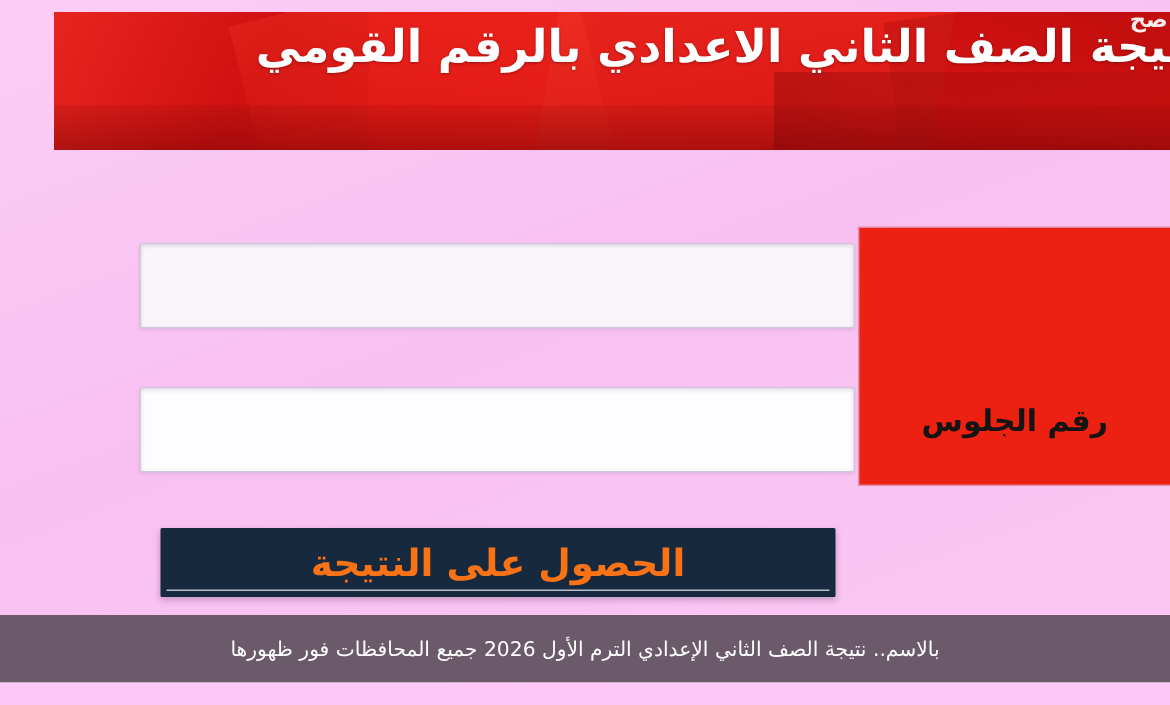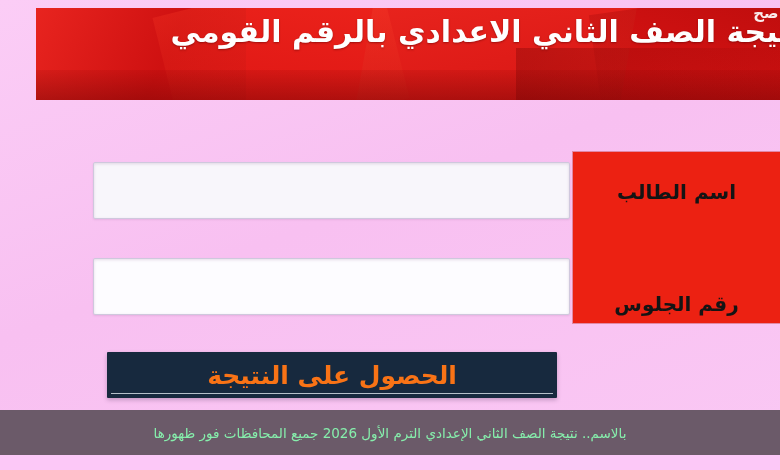--- a/index.html
+++ b/index.html
@@ -117,21 +117,21 @@
     right: 0;
     left: 0;
     text-align: center;
     color: #141414;
     font-size: 20px;
     font-weight: bold;
     direction: rtl;
     white-space: nowrap;
   }
   .label-panel .lbl-name { top: 28px; }
-  .label-panel .lbl-seat { top: 116px; margin-top: 24px; }
+  .label-panel .lbl-seat { top: 116px; }
 
   .field {
     position: absolute;
     left: 93px;
     width: 477px;
     height: 57px;
     background: #fdfcff;
     border: 1px solid #cfc8dd;
     border-radius: 2px;
     box-shadow: 0 1px 3px rgba(120,70,120,.18) inset, 0 1px 2px rgba(130,80,130,.14);
@@ -182,21 +182,21 @@
     left: 0;
     top: 410px;
     width: 780px;
     height: 45px;
     background: #6b5a69;
     display: flex;
     align-items: center;
     justify-content: center;
   }
   .caption-text {
-    color: #86efac;
+    color: #ffffff;
     font-size: 13.5px;
     font-weight: normal;
     direction: rtl;
     white-space: nowrap;
     letter-spacing: 0;
   }
 
   .bottom-strip {
     position: absolute;
     left: 0;
@@ -220,21 +220,20 @@
     <div class="hdr-shade s6"></div>
 
     <div class="watermark">خبر صح</div>
 
     <div class="header-title">نتيجة الصف الثاني الاعدادي بالرقم القومي</div>
   </div>
 
   <div class="form-area">
 
     <div class="label-panel">
-      <div class="lbl lbl-name">اسم الطالب</div>
       <div class="lbl lbl-seat">رقم الجلوس</div>
     </div>
 
     <input class="field field-name" type="text" placeholder="" style="">
 
     <input class="field field-seat" type="text" placeholder="" style="">
 
     <button class="submit-button">
       <span>الحصول على النتيجة</span>
       <span class="btn-underline"></span>

